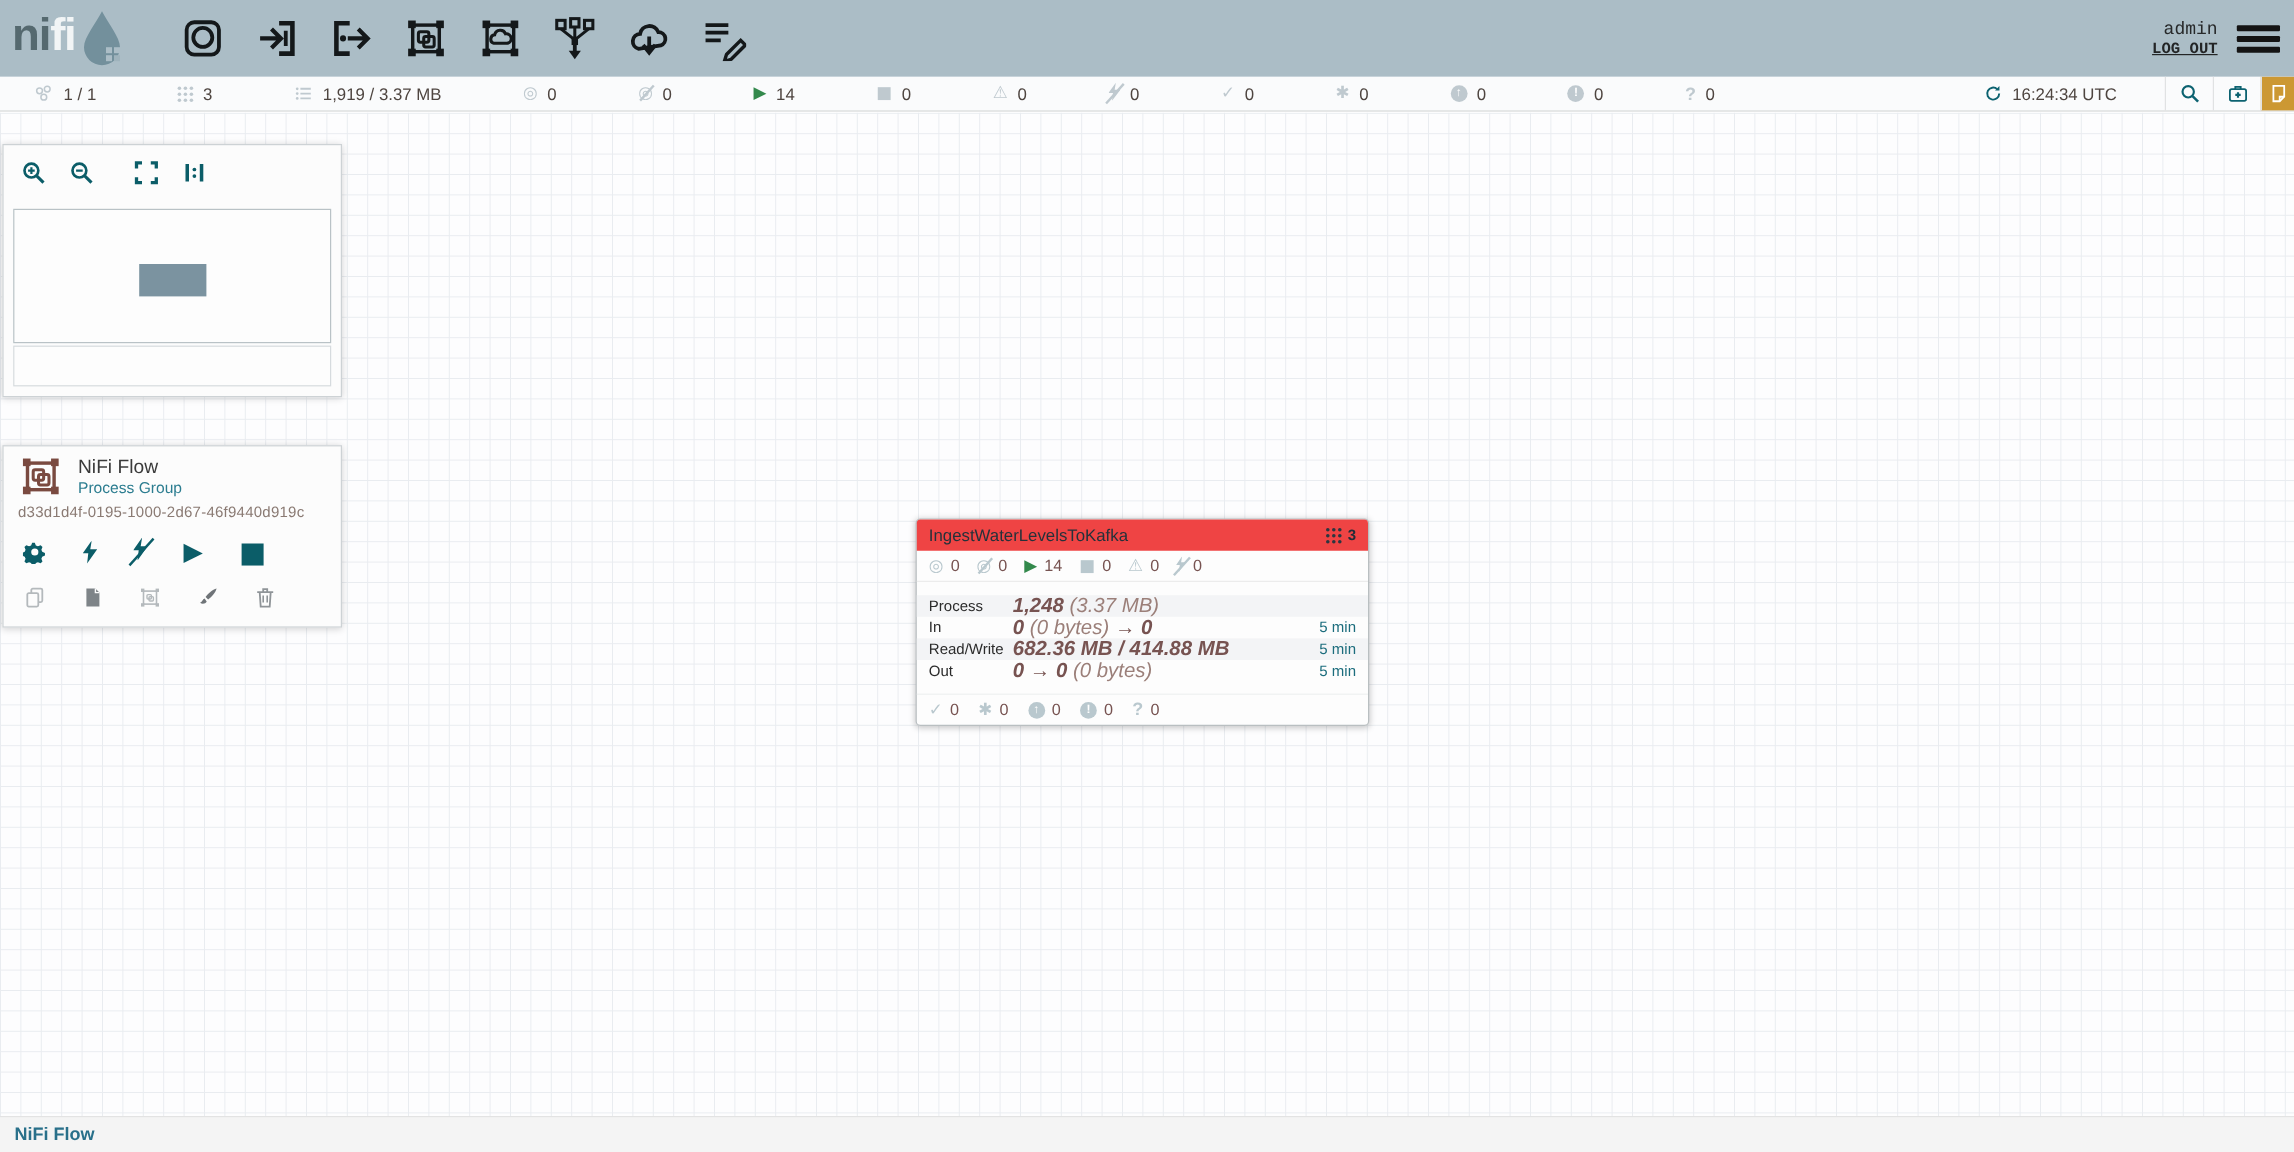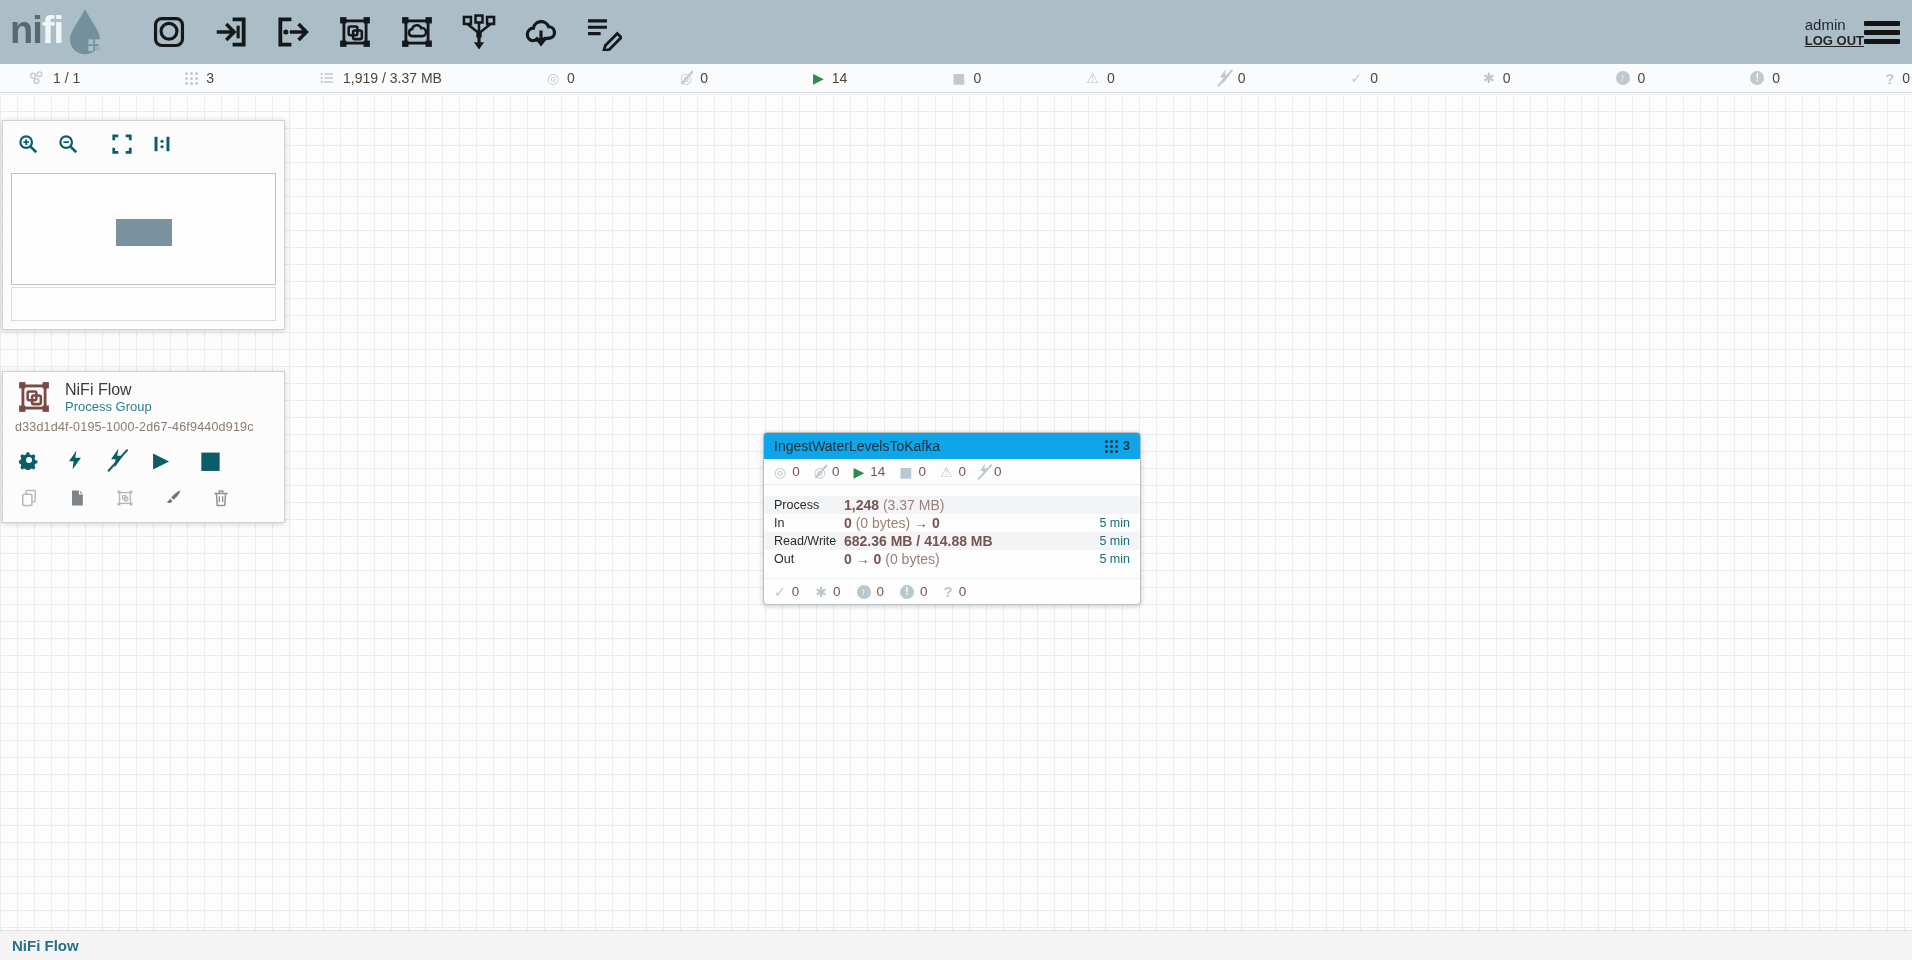--- a/index.html
+++ b/index.html
@@ -9,29 +9,29 @@
   
   .header { position:absolute; left:0; top:0; width:1912px; height:64px; background:#abbdc6; display:flex; align-items:center; }
   .logo { display:flex; align-items:flex-start; margin-left:10px; height:56px; }
   .logo-text { font-size:38px; font-weight:bold; letter-spacing:-1px; line-height:52px; }
   .logo-ni { color:#55696f; } .logo-fi { color:#f2f5f6; }
   .logo-drop { width:40px; height:54px; margin-left:2px; color:#73909c; }
   .toolbar { display:flex; align-items:center; gap:22px; margin-left:44px; }
   .tool { width:40px; height:40px; color:#14181a; cursor:grab; display:flex; align-items:center; justify-content:center; }
   .tool svg { width:38px; height:38px; }
   .header-right { margin-left:auto; display:flex; align-items:center; margin-right:12px; }
-  .user-block { margin-right:0; }
+  .user-block { text-align:right; margin-right:16px;font-family:Liberation Mono, monospace; }
   .user-name { font-size:15px; color:#27292a; }
   .logout { font-size:13px; font-weight:bold; color:#232526; text-decoration:underline; cursor:pointer; }
   .hamburger { width:36px; cursor:pointer; }
   .hamburger span { display:block; height:5px; background:#141414; margin:4px 0; border-radius:1px; }
 
   
   .statusbar { position:absolute; left:0; top:64px; width:1912px; height:29px; background:#fafbfc; border-bottom:1px solid #d7d9da; display:flex; align-items:stretch; font-size:14px; }
-  .sb-left { display:flex; align-items:center; gap:105px; padding-left:28px; }
+  .sb-left { display:flex; align-items:center; gap:68px; padding-left:28px; }
   .sb-item { display:flex; align-items:center; gap:8px; white-space:nowrap; }
   .sb-count { color:#4e4540; }
   .icon-gray { color:#bfc9cf; }
   .sb-right { margin-left:auto; display:flex; align-items:stretch; }
   .sb-time { display:flex; align-items:center; gap:8px; color:#4e4540; margin-right:40px; }
   .sb-btn { width:40px; display:flex; align-items:center; justify-content:center; border-left:1px solid #e0e2e3; color:#0c6270; cursor:pointer; }
   .sb-btn svg { width:18px; height:18px; }
   .sb-btn.note { width:28px; background:#cc9833; color:#ffffff; border-left:1px solid #e0e2e3; }
 
   
@@ -76,32 +76,32 @@
   .uni { font-family:"DejaVu Sans",sans-serif; line-height:1; }
   .slashwrap { position:relative; display:inline-block; }
   .slashwrap::after { content:''; position:absolute; left:48%; top:-12%; width:2px; height:124%; background:currentColor; transform:rotate(42deg); }
   .bolt { display:inline-block; width:10px; height:15px; background:currentColor; clip-path:polygon(62% 0,0 56%,38% 56%,30% 100%,100% 38%,52% 38%); }
   .circ { width:14px; height:14px; border-radius:50%; background:#bfc9cf; display:inline-flex; align-items:center; justify-content:center; color:#fff; font-size:10px; font-weight:bold; line-height:1; }
   .qmark { font-weight:bold; color:#bfc9cf; font-size:15px; }
   .green { color:#33894c; }
 
   
   .pg { position:absolute; left:763px; top:432px; width:378px; z-index:3; background:#fdfdfd; border:1px solid #b9bfc1; border-radius:4px; box-shadow:0 1px 5px rgba(0,0,0,.22); font-size:13px; }
-  .pg-head { height:26px; background:#0ea5e9; border-radius:3px 3px 0 0; display:flex; align-items:center; padding:0 10px; }
+  .pg-head { height:26px; background:#ef4444; border-radius:3px 3px 0 0; display:flex; align-items:center; padding:0 10px; }
   .pg-title { font-size:14px; color:#25313a; flex:1; font-weight:500; }
   .pg-count { display:flex; align-items:center; gap:5px; color:#222d38; font-weight:bold; font-size:12.5px; }
   .pg-status { display:flex; align-items:center; gap:14px; height:26px; padding:0 10px; border-bottom:1px solid #ececec; }
   .pg-pair { display:flex; align-items:center; gap:6px; }
   .pg-num { color:#775351; font-size:13.5px; }
   .pg-icon { color:#b9c8ce; font-size:14px; }
   .pg-stats { margin-top:11px; }
   .pg-srow { display:flex; align-items:center; height:18px; padding:0 10px; }
   .pg-srow:nth-child(odd) { background:#f3f4f6; }
   .pg-label { width:70px; color:#2b2b2b; font-size:12.5px; }
-  .pg-val { flex:1; font-size:14px; color:#9b7f79; }
+  .pg-val { flex:1; font-size:17px; color:#9b7f79;font-style:italic; }
   .pg-val b { color:#775351; }
   .pg-win { font-size:12.5px; color:#1c6d7d; }
   .pg-foot { display:flex; align-items:center; gap:16px; height:26px; padding:0 10px; margin-top:10px; border-top:1px solid #eef0f0; }
 
   .dots { display:inline-block; width:13px; height:13px; position:relative; }
   .dots i { position:absolute; width:3px; height:3px; border-radius:50%; background:currentColor; }
   .dots i:nth-child(1){left:0;top:0}.dots i:nth-child(2){left:5px;top:0}.dots i:nth-child(3){left:10px;top:0}
   .dots i:nth-child(4){left:0;top:5px}.dots i:nth-child(5){left:5px;top:5px}.dots i:nth-child(6){left:10px;top:5px}
   .dots i:nth-child(7){left:0;top:10px}.dots i:nth-child(8){left:5px;top:10px}.dots i:nth-child(9){left:10px;top:10px}
 </style>

